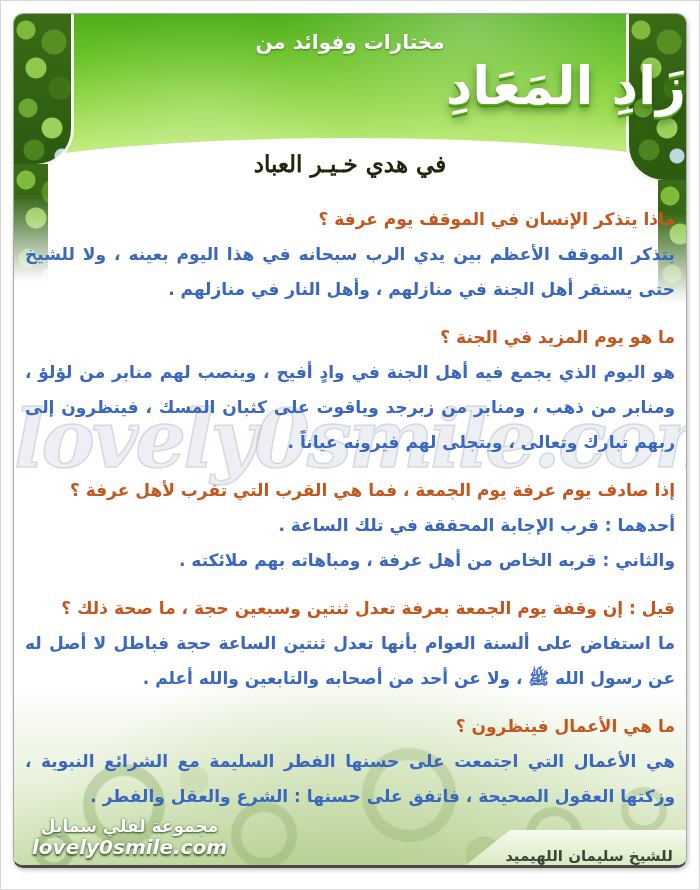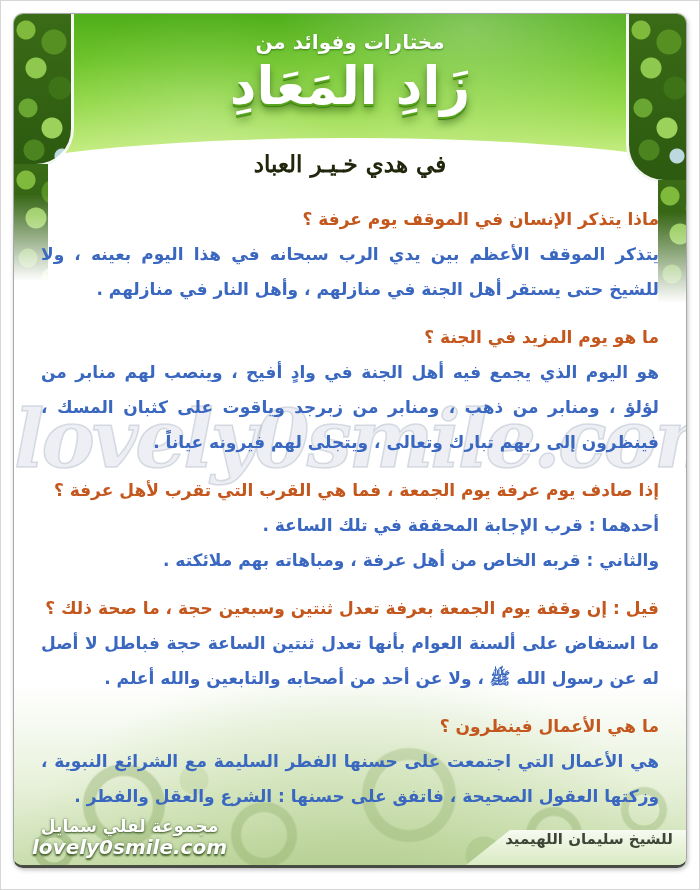--- a/index.html
+++ b/index.html
@@ -34,21 +34,21 @@
     display:inline-block;margin-top:12px;font-size:23px;font-weight:bold;
     color:#20270c;direction:rtl;
     font-family:"DejaVu Serif","Liberation Serif",serif;
   }
   .header-topline{
     position:absolute;top:16px;left:0;right:0;z-index:5;text-align:center;
     color:#fff;font-size:20px;font-weight:bold;direction:rtl;
     text-shadow:0 1px 2px rgba(25,85,0,0.6);
   }
   .header-title{
-    position:absolute;top:42px;left:0;right:0;z-index:5;text-align:center;
+    position:absolute;top:42px;left:0;right:0;z-index:5;text-align:right;
     color:#fff;font-size:52px;font-weight:bold;letter-spacing:2px;direction:rtl;
     text-shadow:0 2px 0 #59a51e, 0 3px 1px #3c7e0e, 0 6px 9px rgba(25,70,5,0.55);
   }
 
   
   .moss{
     background-color:#32600f;
     background-image:
       radial-gradient(circle at 12px 16px,#7fba3d 0 9px,transparent 10px),
       radial-gradient(circle at 40px 28px,#568f22 0 12px,transparent 13px),
@@ -91,21 +91,21 @@
     text-align:center;white-space:nowrap;
     font-family:"DejaVu Serif","Liberation Serif",serif;
     font-style:italic;font-weight:bold;font-size:80px;letter-spacing:-3px;
     color:rgba(213,218,228,0.42);
     -webkit-text-stroke:1.5px rgba(186,193,205,0.55);
   }
 
   
   .content{
     position:absolute;top:188px;left:0;right:0;z-index:4;
-    padding:0 27px;direction:rtl;
+    padding:0 11px;direction:rtl;
   }
   .qa-section{margin:0 0 13px 0;}
   .qa-section p{
     margin:0;font-size:17px;line-height:35px;font-weight:bold;
     text-align:justify;
   }
   .question{color:#c4571d;}
   .answer{color:#3a67c0;}
 
   
@@ -133,21 +133,21 @@
     text-shadow:0 1px 2px rgba(42,72,20,0.85), 0 0 3px rgba(42,72,20,0.5);
   }
   .brand-en{
     font-size:20px;font-weight:bold;font-style:italic;line-height:22px;direction:ltr;
     text-shadow:0 2px 2px rgba(42,72,20,0.85), 0 0 3px rgba(42,72,20,0.5);
   }
   .author-tab{
     position:absolute;right:0;bottom:0;z-index:6;width:220px;height:35px;
     clip-path:polygon(0 100%, 44px 0, 100% 0, 100% 100%);
     background:linear-gradient(to bottom,#f7fbf1 0%,#eaf4dd 40%,#d9eac3 100%);
-    display:flex;align-items:flex-start;justify-content:center;
+    display:flex;align-items:flex-end;justify-content:center;
     padding-left:26px;box-sizing:border-box;
   }
   .author-name{font-size:15px;font-weight:bold;color:#3e4536;direction:rtl;}
 </style>
 </head>
 <body>
 
 <div class="page">
   <div class="card">
 

